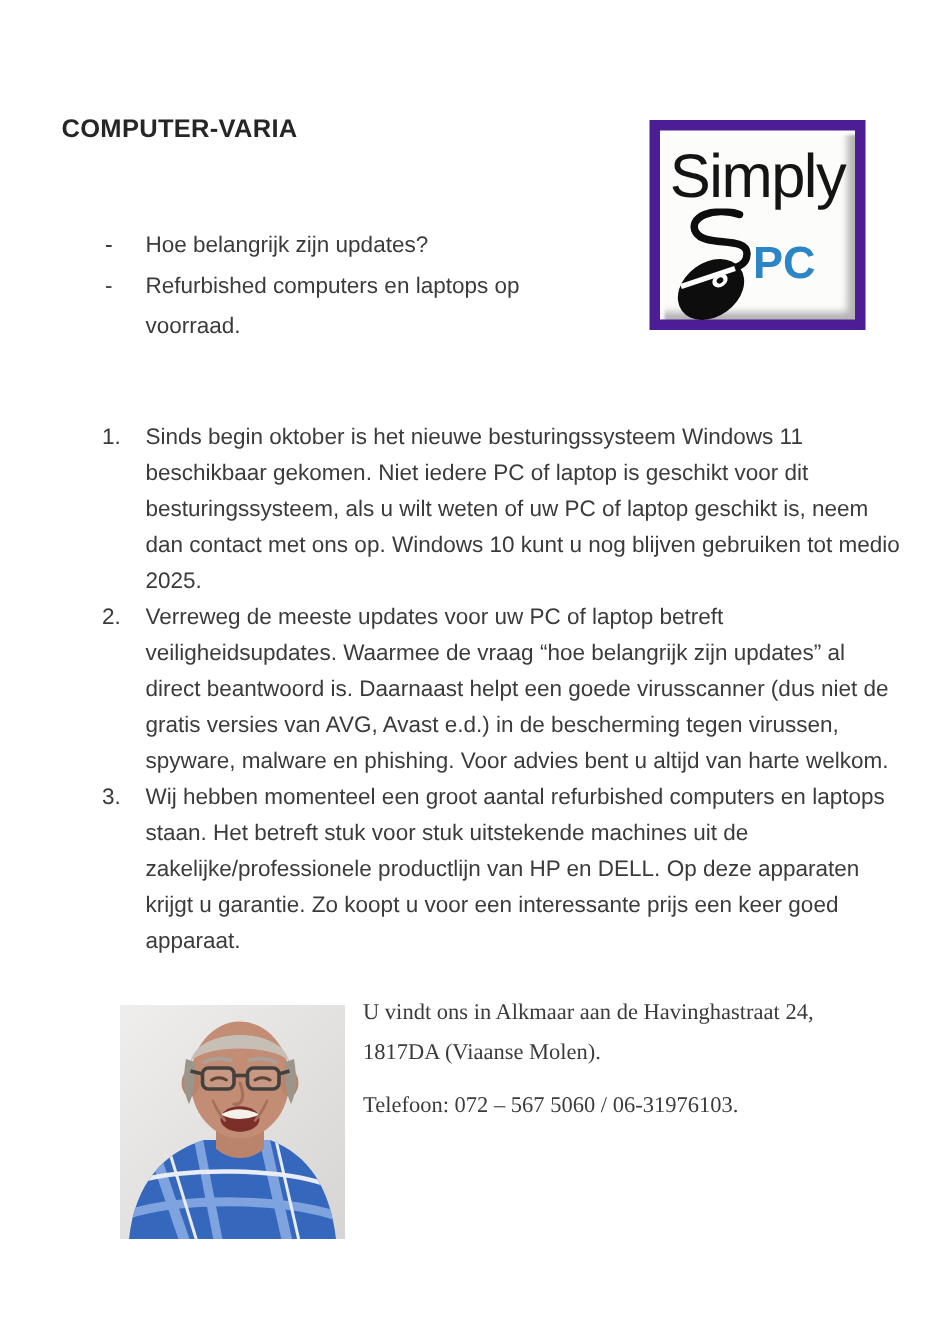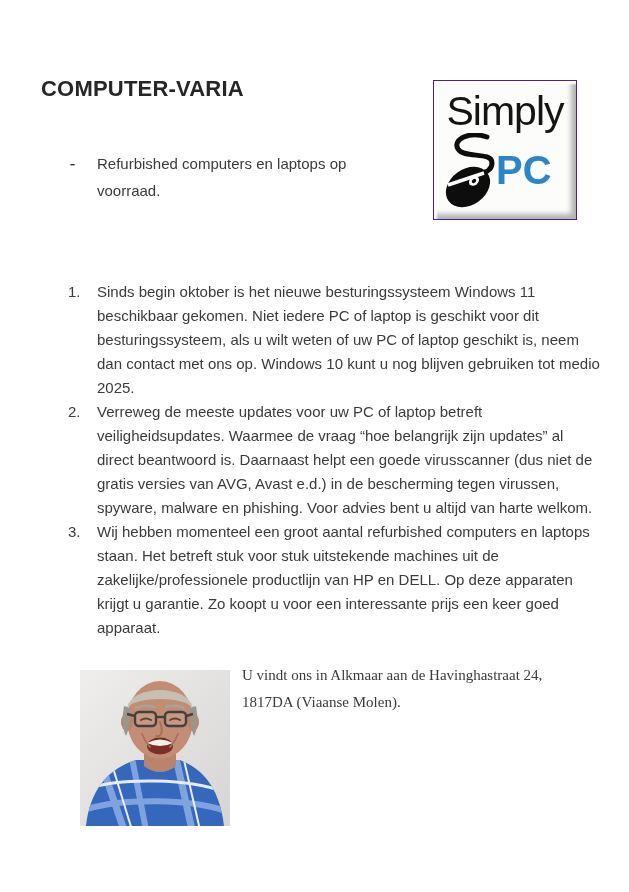--- a/index.html
+++ b/index.html
@@ -2,42 +2,42 @@
 <html><head>
 <meta charset="utf-8">
 <style>
   html,body{margin:0;padding:0;background:#ffffff;}
   .page{
     position:relative;width:629px;height:892px;background:#ffffff;overflow:hidden;
     font-family:"Liberation Sans",sans-serif;color:#3b3b3b;
   }
   .doc-title{
     position:absolute;left:41px;top:76px;margin:0;
-    font-size:22px;font-weight:700;color:#262626;letter-spacing:.2px;
+    font-size:17px;font-weight:700;color:#262626;letter-spacing:.2px;
   }
   .intro{position:absolute;left:41px;top:114px;margin:0;font-size:15px;line-height:24px;}
 
   
   .topics{position:absolute;left:70px;top:150px;width:312px;margin:0;padding:0;list-style:none;}
   .topics li{position:relative;padding-left:27px;font-size:15px;line-height:27px;}
   .topics .marker{position:absolute;left:0;top:0;}
 
   
   .logo{
     position:absolute;left:433px;top:80px;width:144px;height:140px;box-sizing:border-box;
-    background:#fcfcfb;border:1px solid #4c1d95;
+    background:#fcfcfb;border:7px solid #4c1d95;
     box-shadow:inset 3px 3px 2px rgba(255,255,255,.95), inset -5px -5px 5px rgba(110,110,110,.5);
   }
   .brand-top{
     position:absolute;left:0;top:8px;width:100%;text-align:center;
     font-size:41px;font-weight:400;color:#141414;letter-spacing:-1px;line-height:44px;
   }
   .brand-pc{
     position:absolute;left:62px;top:64px;
-    font-size:40px;font-weight:700;color:#2b85c6;line-height:50px;
+    font-size:30px;font-weight:700;color:#2b85c6;line-height:50px;
   }
   .mouse{position:absolute;left:6px;top:52px;width:66px;height:80px;}
 
   
   .articles{position:absolute;left:68px;top:280px;width:532px;margin:0;padding:0;list-style:none;}
   .articles li{position:relative;padding-left:29px;font-size:15px;line-height:24px;}
   .articles .num{position:absolute;left:0;top:0;}
 
   
   .photo{position:absolute;left:80px;top:670px;width:150px;height:156px;overflow:hidden;}
@@ -52,20 +52,21 @@
 
   <h1 class="doc-title">COMPUTER-VARIA</h1>
 
 
   <ul class="topics">
     <li>
       <span class="marker">-</span>
     </li>
     <li>
       <span class="marker">-</span>
+      <span>Hoe belangrijk zijn updates?</span>
     </li>
     <li>
       <span class="marker">-</span>
       <span>Refurbished computers en laptops op voorraad.</span>
     </li>
   </ul>
 
   <div class="logo">
     <div class="brand-top">Simply</div>
     <svg class="mouse" viewBox="0 0 66 80" xmlns="http://www.w3.org/2000/svg">
@@ -144,15 +145,16 @@
 
       <ellipse cx="80" cy="76" rx="13" ry="8.5" fill="#7c2f28"></ellipse>
       <path d="M67 73 q13 -7 26 0 q-13 6 -26 0 Z" fill="#f3efe9"></path>
       <path d="M62 64 q4 9 8 13" stroke="#a4705a" stroke-width="1.8" fill="none" stroke-linecap="round"></path>
       <path d="M98 64 q-4 9 -8 13" stroke="#a4705a" stroke-width="1.8" fill="none" stroke-linecap="round"></path>
     </svg>
   </div>
 
   <div class="contact">
     <p class="address">U vindt ons in Alkmaar aan de Havinghastraat 24, 1817DA (Viaanse Molen).</p>
+    <p class="phone">Telefoon: 072 – 567 5060 / 06-31976103.</p>
   </div>
 
 </div>
 
 </body></html>

